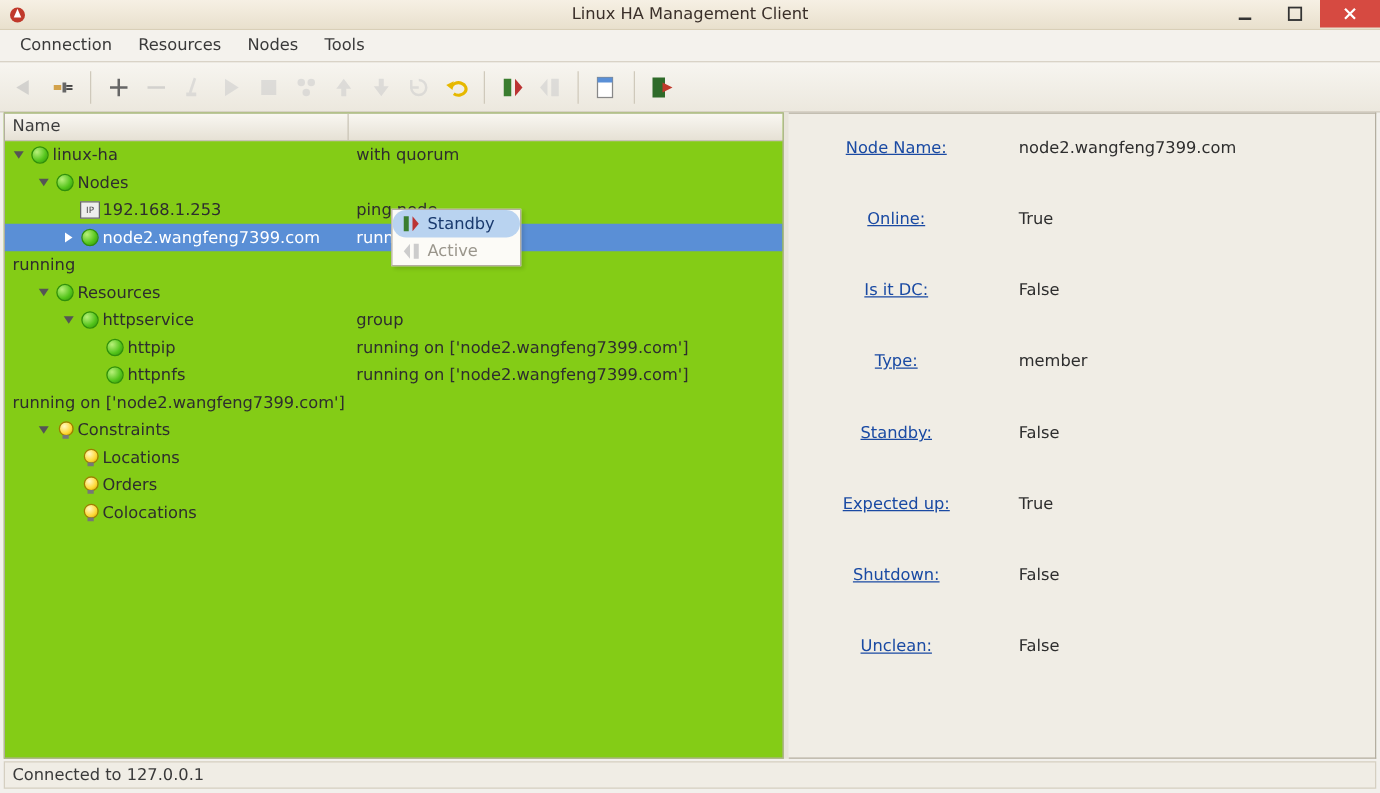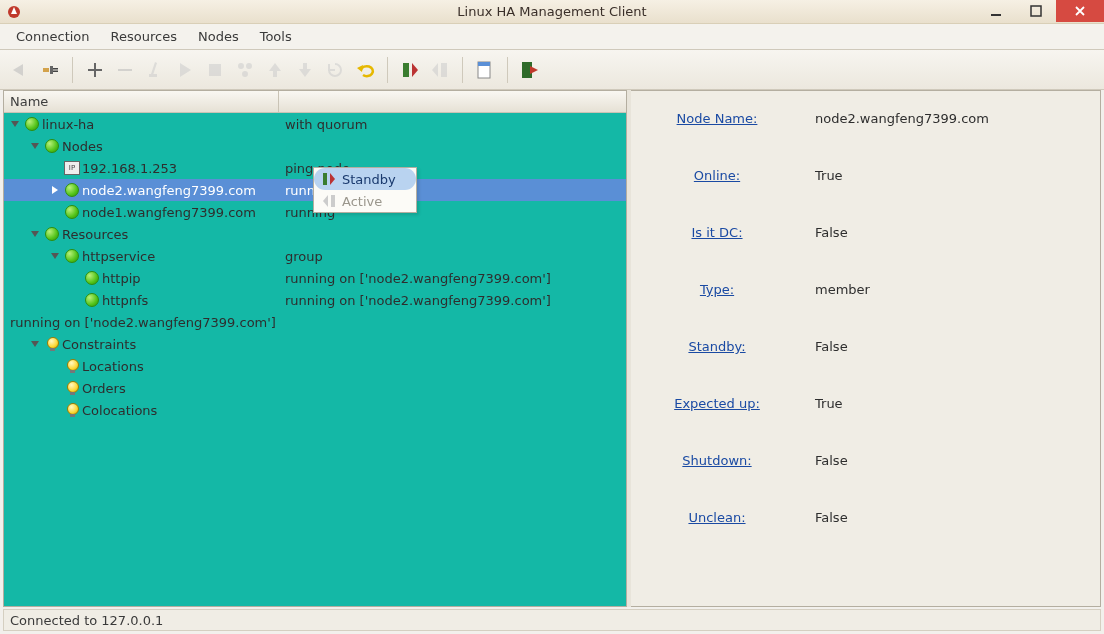--- a/index.html
+++ b/index.html
@@ -93,21 +93,21 @@
   
   .main {
     position:absolute;
     top:90px; left:3px; right:3px; bottom:27px;
     display:flex;
     gap:0;
   }
   .left-pane {
     width:624px;
     border:1px solid #b4aea0;
-    background:#14b8a6;
+    background:#84cc16;
     display:flex;
     flex-direction:column;
     position:relative;
   }
   .right-pane {
     flex:1;
     border:1px solid #b4aea0;
     border-left:none;
     background:#f0ede5;
     padding:20px 14px 10px 14px;
@@ -457,27 +457,20 @@
             </span>
           <span class="icon-box">
               <span class="node-dot"></span>
             </span>
           <span>node2.wangfeng7399.com</span>
         </div>
         <div class="status">running</div>
       </div>
 
       <div class="row">
-        <div class="name">
-            <span class="indent" style="width:58px"></span>
-          <span class="icon-box">
-              <span class="node-dot"></span>
-            </span>
-          <span>node1.wangfeng7399.com</span>
-        </div>
         <div class="status">running</div>
       </div>
 
       <div class="row">
         <div class="name">
             <span class="indent" style="width:22px"></span>
           <span class="expander">
               <svg viewBox="0 0 10 10">
                 <path d="M1 2 L9 2 L5 8 Z"></path>
               </svg>

